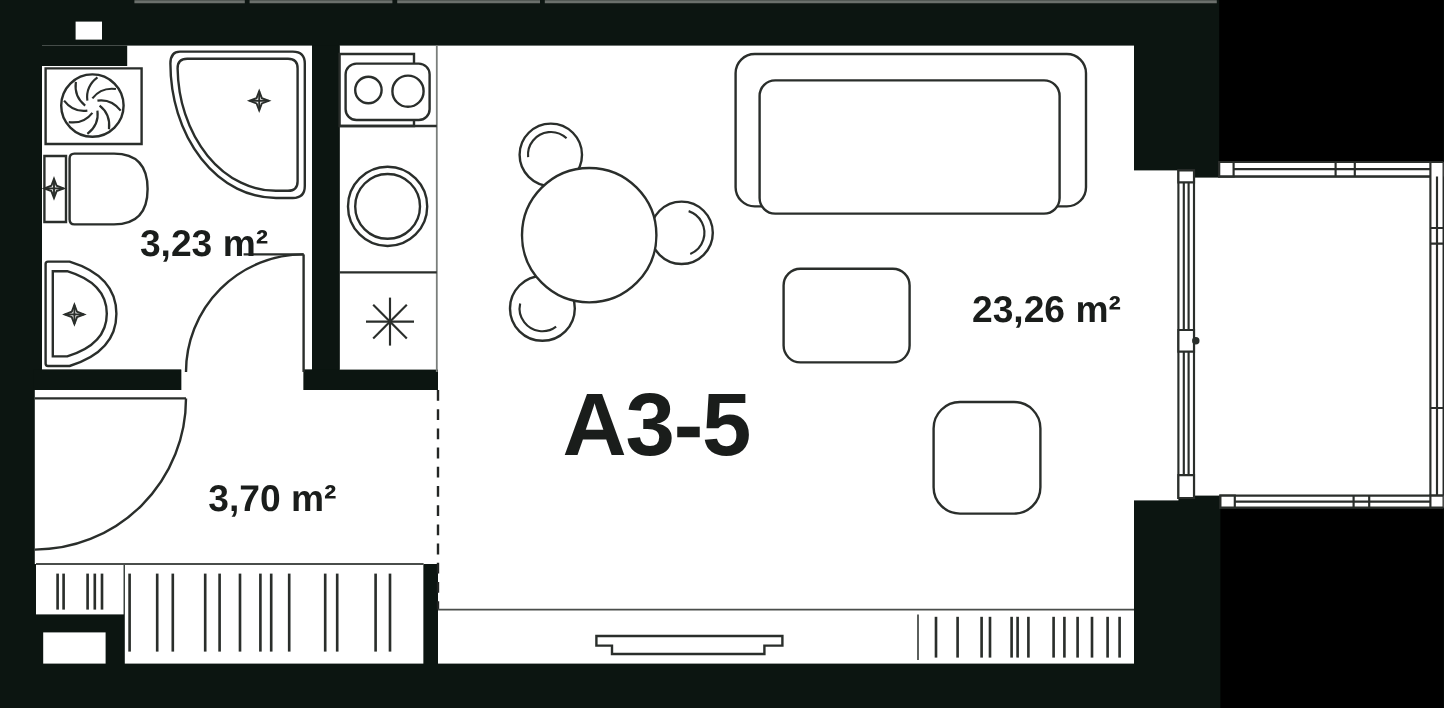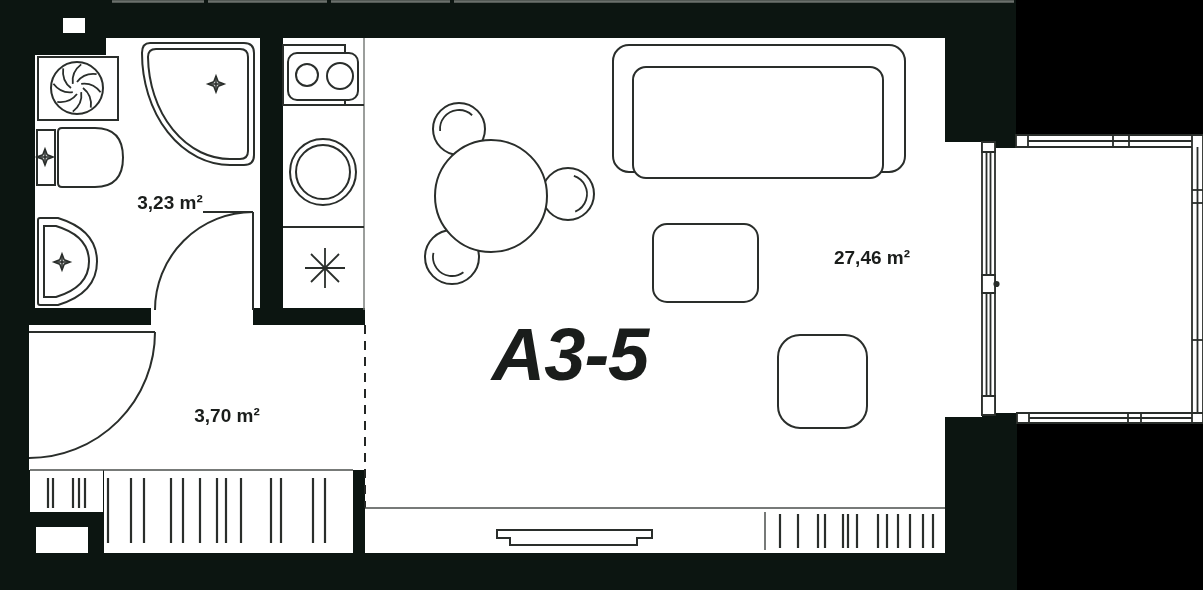--- a/index.html
+++ b/index.html
@@ -4,21 +4,21 @@
 <style>
   html,body{margin:0;padding:0;background:#000;}
   #plan{position:relative;width:1203px;height:590px;background:#0c1511;overflow:hidden;
         font-family:"Liberation Sans", sans-serif;}
   .abs{position:absolute;}
   .white{background:#ffffff;}
   .dark{background:#0c1511;}
   .black{background:#000000;}
   .label{position:absolute;transform:translate(-50%,-50%);color:#1a1d1b;font-weight:600;
          white-space:nowrap;letter-spacing:0;}
-  .room-label{font-size:19px;}
+  .room-label{font-size:31px;}
   .unit-name{font-size:74px;font-weight:600;letter-spacing:-1px;}
   .unit-area{font-size:44px;font-weight:600;}
   svg{position:absolute;left:0;top:0;pointer-events:none;}
   svg *{vector-effect:non-scaling-stroke;}
 </style>
 </head>
 <body>
 
 <div id="plan">
 
@@ -201,15 +201,15 @@
       <line x1="1017" y1="418" x2="1203" y2="418" fill="none"></line>
       <rect x="1017" y="413" width="12" height="10"></rect>
       <rect x="1192" y="413" width="11" height="10"></rect>
       <line x1="1128" y1="413" x2="1128" y2="423" fill="none"></line>
       <line x1="1141" y1="413" x2="1141" y2="423" fill="none"></line>
     </g>
   </svg>
 
   <div class="label room-label" style="left:170px;top:203px;">3,23 m²</div>
   <div class="label room-label" style="left:227px;top:416px;">3,70 m²</div>
-  <div class="label room-label" style="left:872px;top:258px;">27,46 m²</div>
-  <div class="label unit-name" style="left:570px;top:354px;font-style:italic;">A3-5</div>
+  <div class="label room-label" style="left:872px;top:258px;">23,26 m²</div>
+  <div class="label unit-name" style="left:547px;top:354px;">A3-5</div>
 </div>
 
 </body></html>

